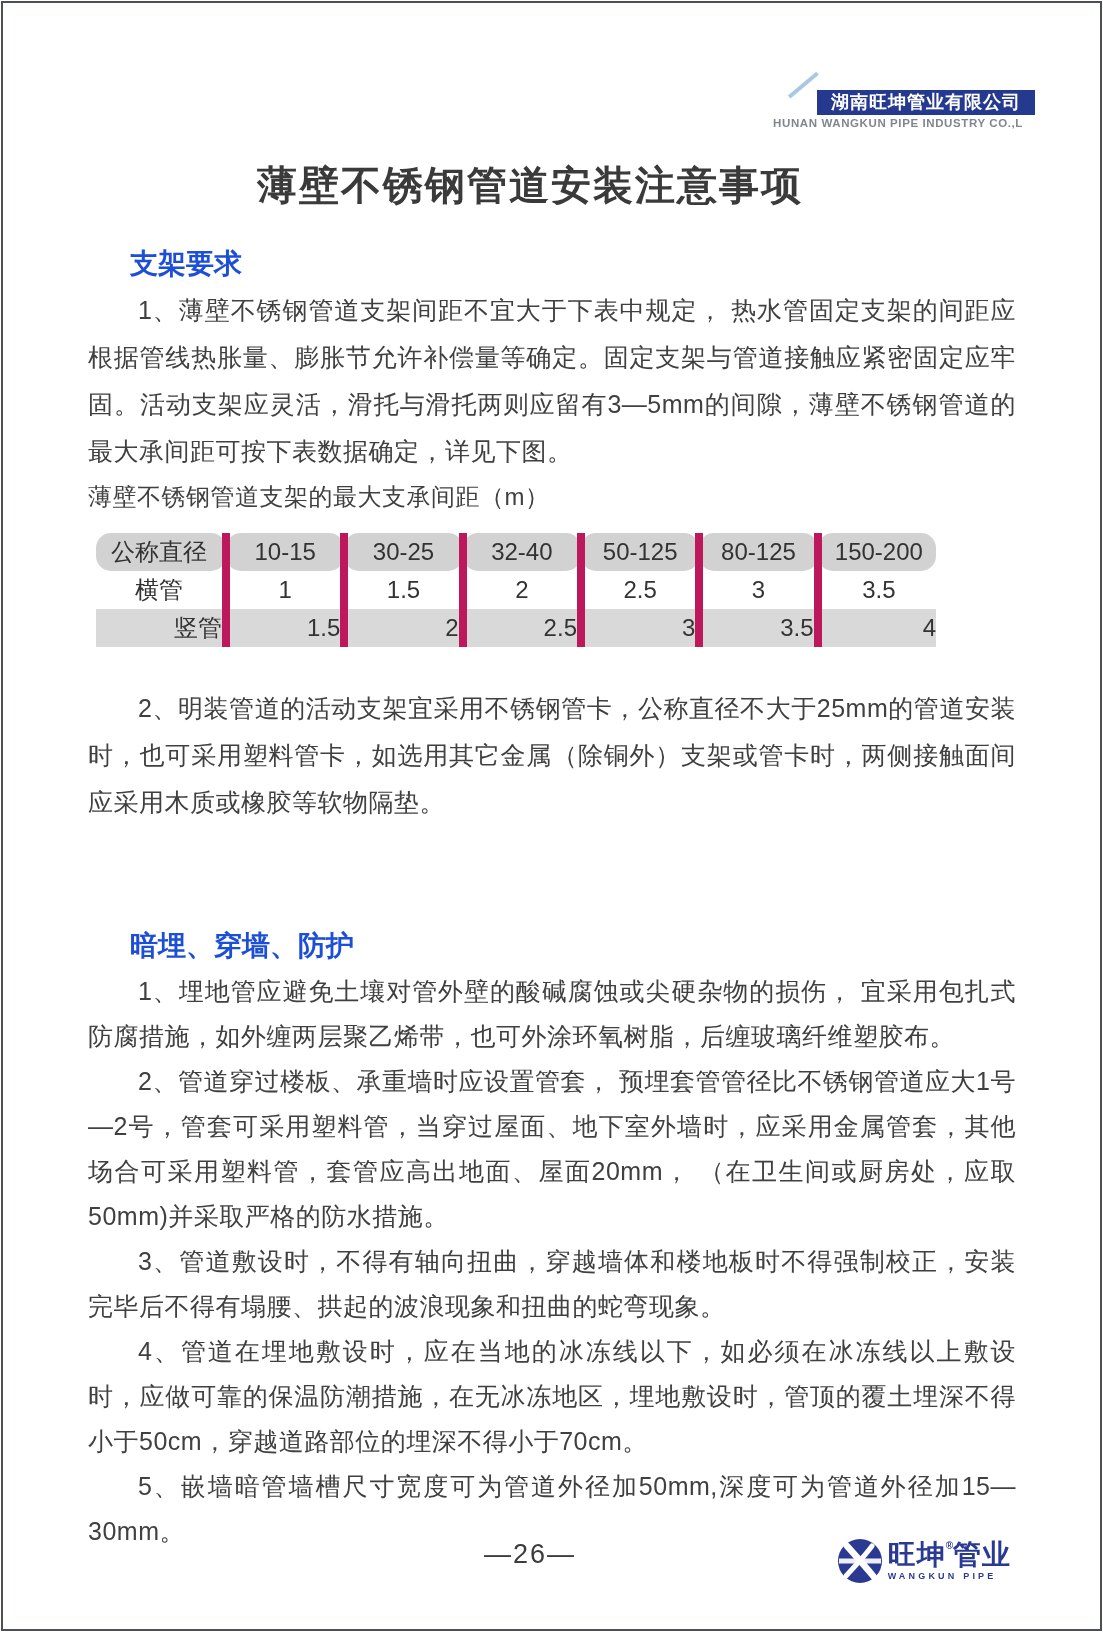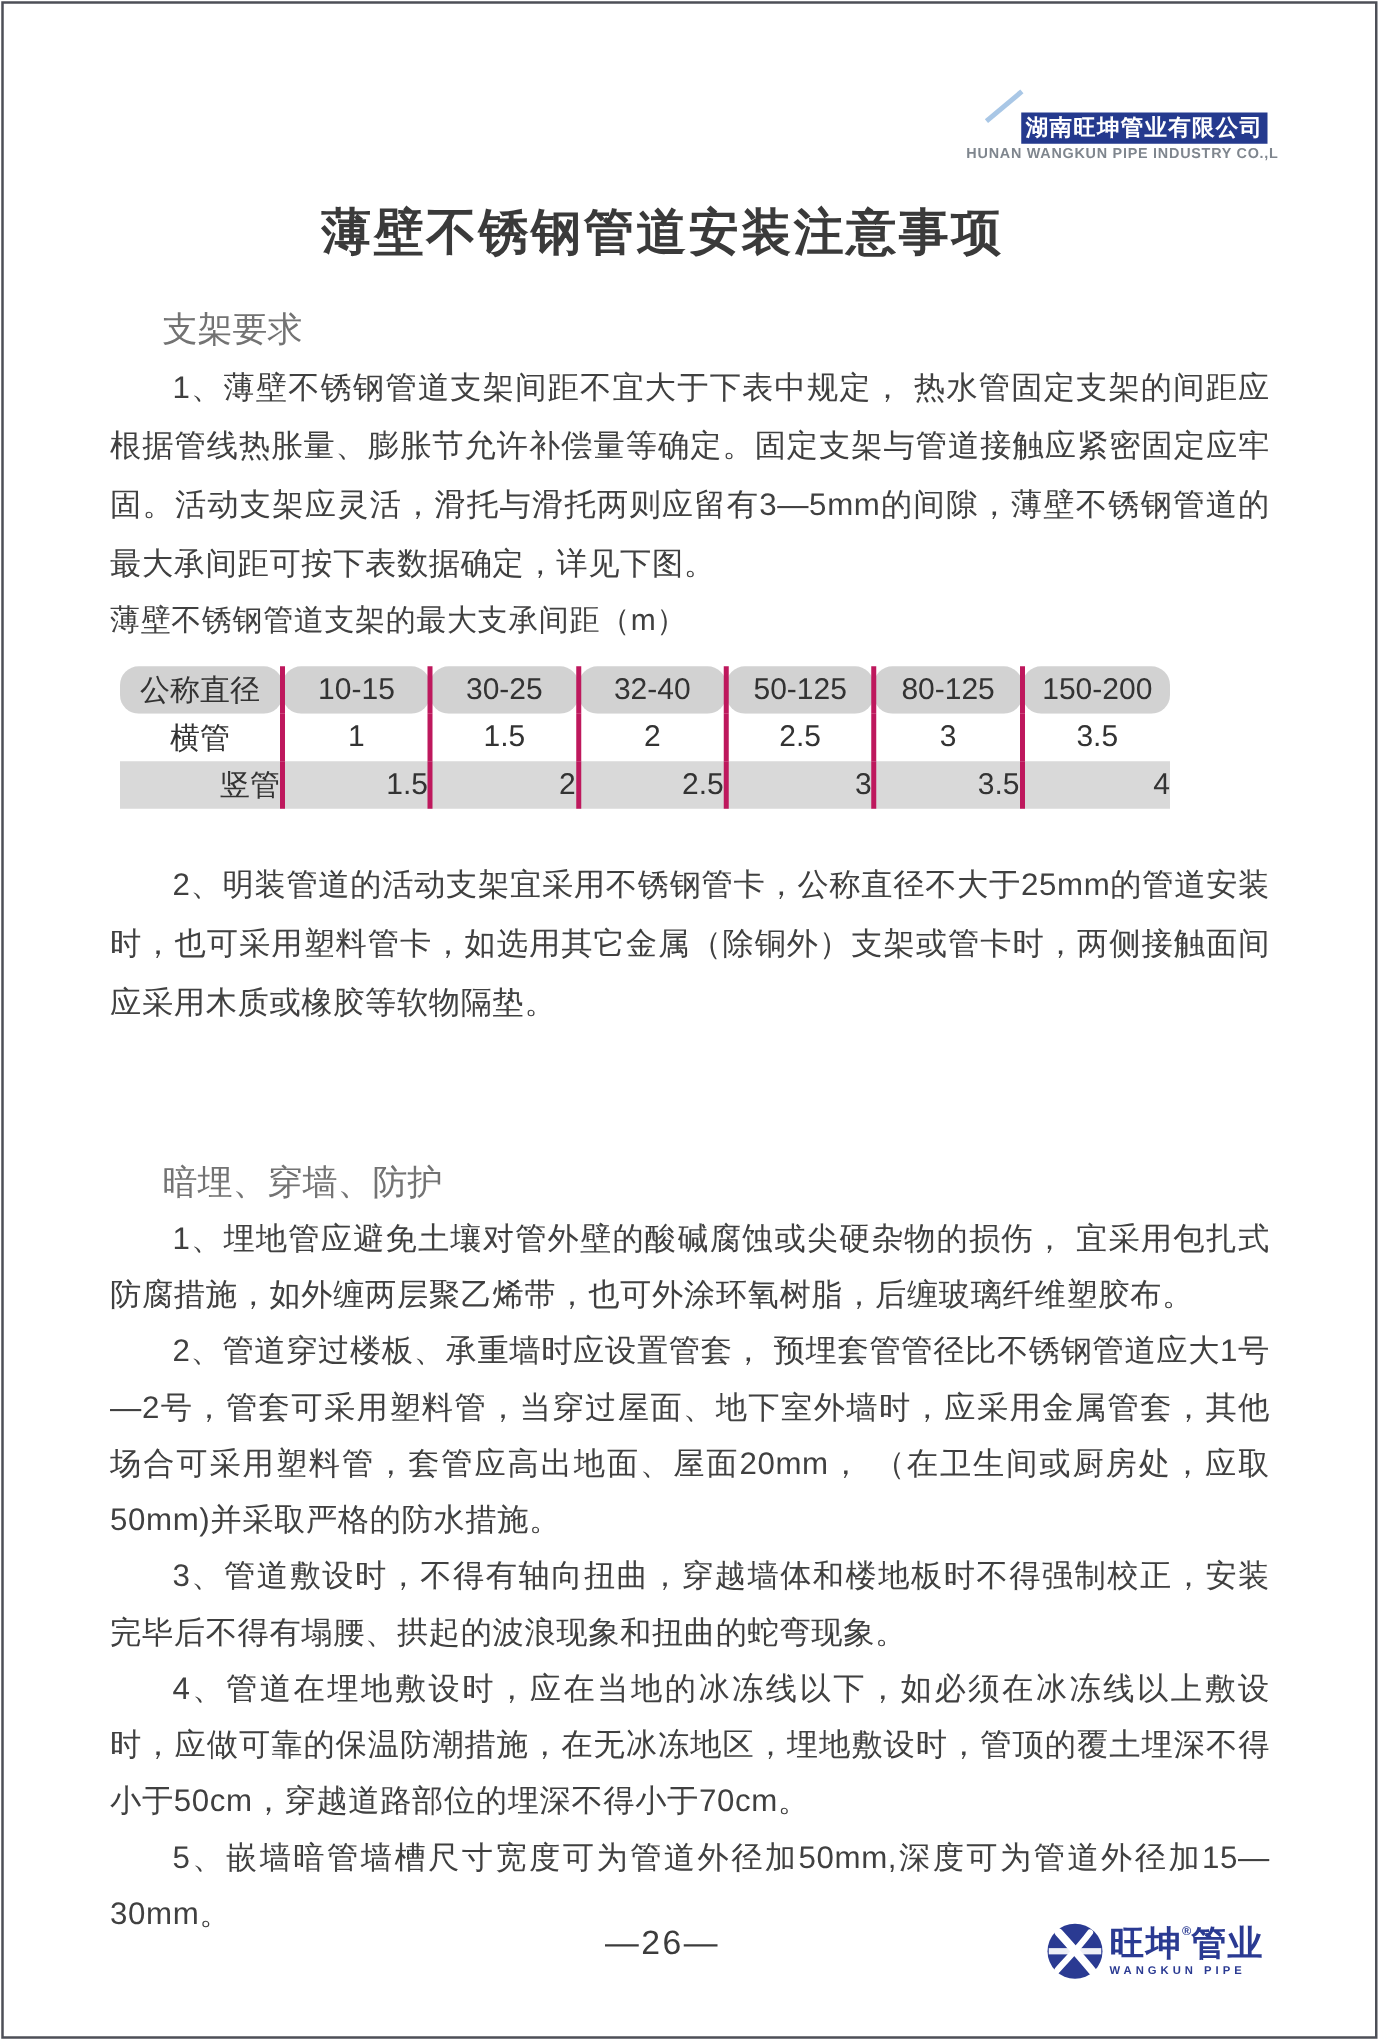--- a/index.html
+++ b/index.html
@@ -5,21 +5,21 @@
   html,body{margin:0;padding:0;}
   body{
     width:1103px;height:1632px;position:relative;background:#ffffff;
     font-family:"Liberation Sans","DejaVu Sans",sans-serif;
     color:#404040;overflow:hidden;
   }
   .frame{position:absolute;inset:1px;border:2px solid #4d4f57;pointer-events:none;}
 
   
   .banner{
-    position:absolute;top:90px;left:817px;width:197px;height:25px;
+    position:absolute;top:90px;left:817px;width:218px;height:25px;
     background:#253a8e;color:#ffffff;font-weight:bold;font-size:18px;
     line-height:25px;text-align:center;letter-spacing:1px;
   }
   .banner-en{
     position:absolute;top:117px;left:765px;width:266px;text-align:center;
     font-size:11.5px;font-weight:bold;color:#7f868e;letter-spacing:0.6px;
   }
   .banner-slash{
     position:absolute;left:789px;top:95px;width:37px;height:3.5px;
     background:#a9c7e6;transform:rotate(-40deg);transform-origin:left center;
@@ -27,39 +27,39 @@
 
   .doc-title{
     position:absolute;top:158px;left:0;width:1060px;text-align:center;
     font-size:40px;font-weight:bold;color:#3a3a3a;letter-spacing:2px;
   }
 
   .content1{position:absolute;left:88px;width:928px;top:243px;}
   .content2{position:absolute;left:88px;width:928px;top:925px;}
 
   .sec-heading{
-    margin:0 0 2px 42px;font-size:28px;font-weight:normal;color:#737373;line-height:42px;
+    margin:0 0 2px 42px;font-size:28px;font-weight:bold;color:#1d4ed8;line-height:42px;
   }
   .content1 p,.content2 p{
     margin:0;font-size:25px;line-height:47px;text-align:justify;
     text-indent:2em;color:#404040;letter-spacing:0.5px;
   }
   .content2 p{line-height:45px;}
 
   .tbl-caption{
     margin:2px 0 0 0;font-size:24px;line-height:40px;color:#404040;letter-spacing:0.5px;
   }
   table.spacing{
     margin:16px 0 0 8px;width:840px;border-collapse:collapse;table-layout:fixed;
   }
   table.spacing td{
     height:38px;text-align:center;vertical-align:middle;
     font-size:24px;color:#333333;padding:0;
   }
-  table.spacing td+td{border-left:4px solid #be185d;}
+  table.spacing td+td{border-left:8px solid #be185d;}
   table.spacing col.c0{width:130px;}
   table.spacing tr.hdr td{background:#d2d2d2;border-radius:15px;}
   table.spacing tr.mid td{background:#ffffff;}
   table.spacing tr.bot td{background:#d9d9d9;text-align:right;}
   .after-table{margin-top:38px !important;}
 
   .page-number{
     position:absolute;bottom:62px;left:0;width:1060px;text-align:center;
     font-size:27px;color:#3c3c3c;letter-spacing:2px;
   }

